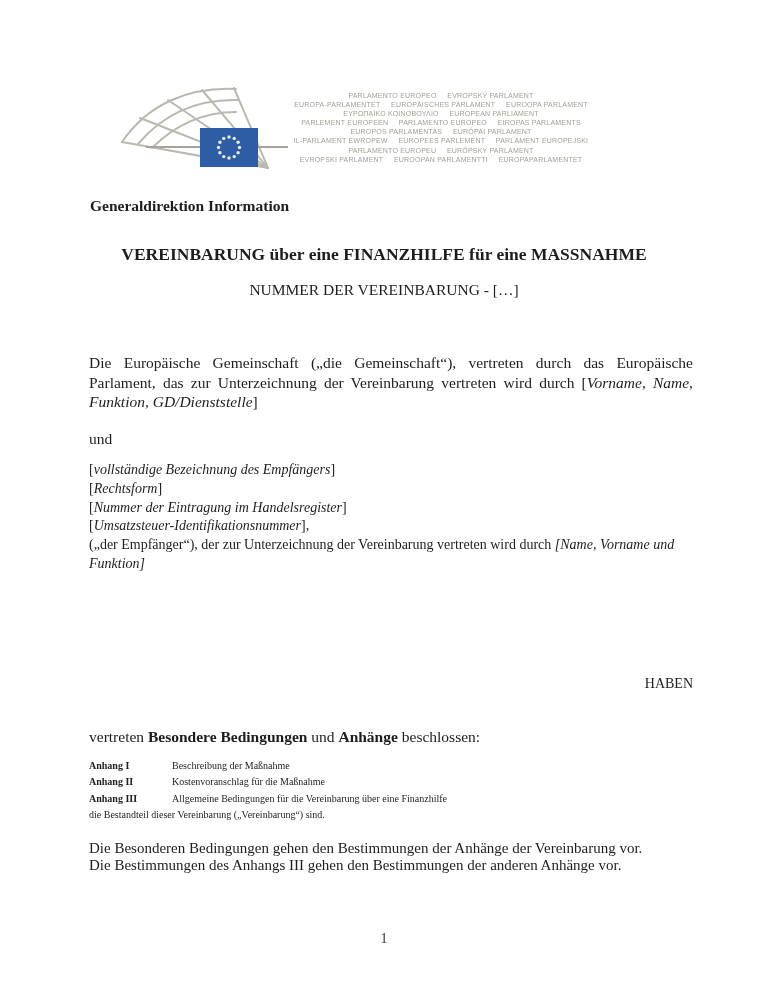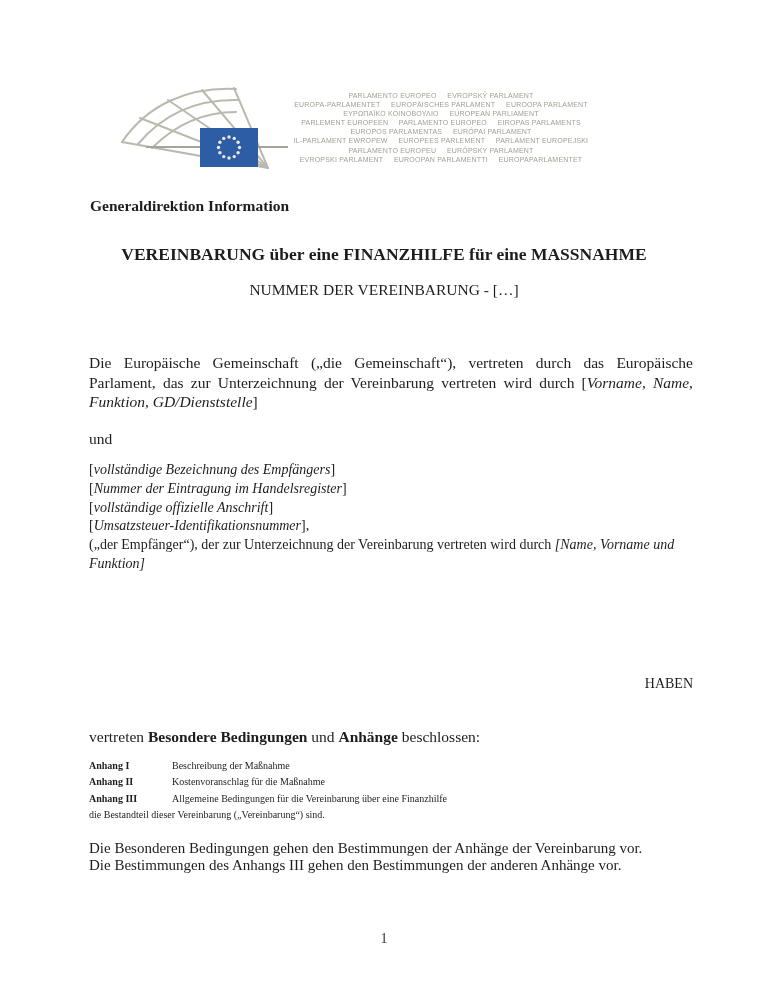--- a/index.html
+++ b/index.html
@@ -90,22 +90,22 @@
   <div class="abs gd">Generaldirektion Information</div>
   <div class="abs title">VEREINBARUNG über eine FINANZHILFE für eine MASSNAHME</div>
   <div class="abs subtitle">NUMMER DER VEREINBARUNG - […]</div>
 
   <div class="abs intro"><span>Die Europäische Gemeinschaft („die Gemeinschaft“), vertreten durch das Europäische Parlament, das zur Unterzeichnung der Vereinbarung vertreten wird durch [</span><i>Vorname, Name, Funktion, GD/Dienststelle</i><span>]</span></div>
 
   <div class="abs und">und</div>
 
   <div class="abs recipient">
     <div><span>[</span><i>vollständige Bezeichnung des Empfängers</i><span>]</span></div>
+    <div><span>[</span><i>Rechtsform</i><span>]</span></div>
     <div><span>[</span><i>Nummer der Eintragung im Handelsregister</i><span>]</span></div>
-    <div><span>[</span><i>vollständige offizielle Anschrift</i><span>]</span></div>
     <div><span>[</span><i>Umsatzsteuer-Identifikationsnummer</i><span>],</span></div>
     <div><span>(„der Empfänger“), der zur Unterzeichnung der Vereinbarung vertreten wird durch </span><i>[Name, Vorname und Funktion]</i><span></span></div>
   </div>
 
   <div class="abs haben">HABEN</div>
 
   <div class="abs decision"><span>vertreten </span><b>Besondere Bedingungen</b><span> und </span><b>Anhänge</b><span> beschlossen:</span></div>
 
   <div class="abs annexes">
     <div><b class="annex-label">Anhang I</b><span>Beschreibung der Maßnahme</span></div>

